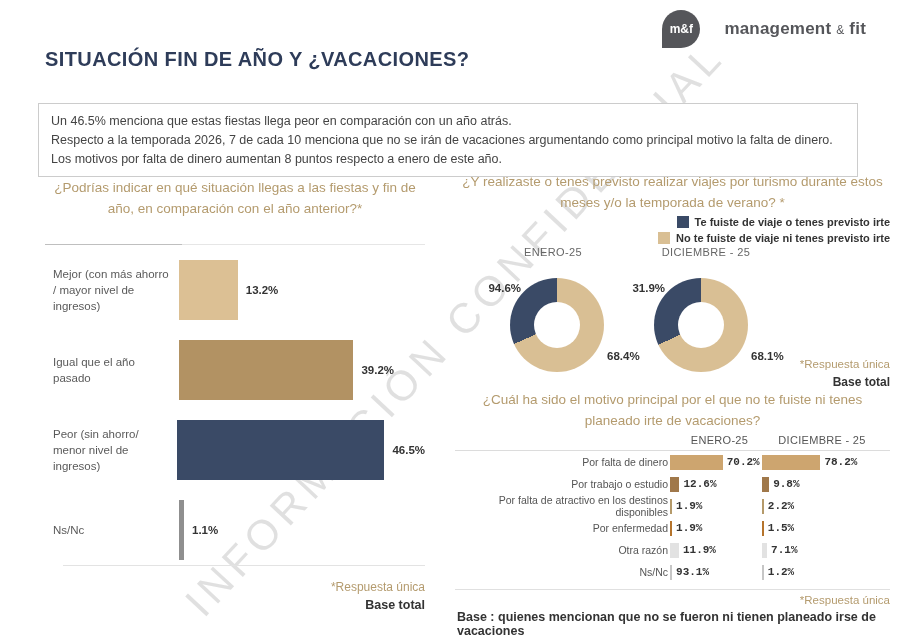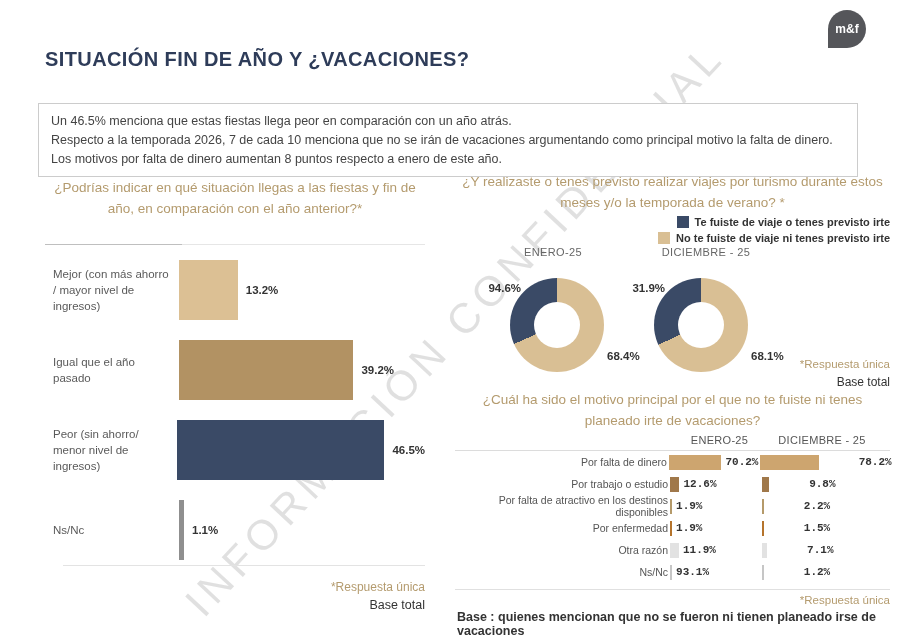--- a/index.html
+++ b/index.html
@@ -32,21 +32,21 @@
   .left-panel { position:absolute; left:45px; top:178px; width:380px; height:450px; }
   .hline-top { position:absolute; left:0; top:66px; width:380px; height:1px;
     background:linear-gradient(to right,#bfbfbf 0 36%,#e6e6e6 36% 100%); }
   .hline-bot { position:absolute; left:18px; top:387px; width:362px; height:1px; background:#e3e3e3; }
   .bar-rows { position:absolute; left:8px; top:82px; width:372px; }
   .bar-row { display:flex; align-items:center; height:60px; margin-bottom:20px; }
   .bar-cat { width:126px; font-size:11.5px; color:#5a5a5a; line-height:1.4; padding-right:4px; }
   .bar-rect { height:60px; flex:none; }
   .bar-val { margin-left:8px; font-size:11.5px; font-weight:bold; color:#333; }
   .foot-tan { position:absolute; right:0; font-size:12px; color:#b49b6e; text-align:right; }
-  .foot-dark { position:absolute; right:0; font-size:12.5px; font-weight:normal; color:#333; text-align:right; }
+  .foot-dark { position:absolute; right:0; font-size:12.5px; font-weight:bold; color:#333; text-align:right; }
 
   
   .right-panel { position:absolute; left:455px; top:172px; width:435px; height:465px; }
   .legend { position:absolute; right:0; top:44px; display:flex; flex-direction:column;
     align-items:flex-end; gap:4px; }
   .legend-item { display:flex; align-items:center; gap:6px; }
   .legend-swatch { width:12px; height:12px; flex:none; }
   .legend-label { font-size:11px; font-weight:600; color:#333; }
   .donut-month { position:absolute; font-size:11px; color:#666; letter-spacing:.4px; text-align:center; }
   .donut { position:absolute; width:94px; height:94px; border-radius:50%; }
@@ -56,36 +56,37 @@
   .q2 { position:absolute; top:218px; width:100%; }
 
   .motives { position:absolute; left:0; top:262px; width:435px; }
   .m-header { display:flex; margin-left:218px; font-size:11px; color:#555; letter-spacing:.3px; }
   .m-header span { display:block; text-align:center; }
   .m-h1 { width:93px; } .m-h2 { width:112px; }
   .m-hline { height:1px; background:#dcdcdc; margin-top:4px; }
   .m-row { display:flex; align-items:center; height:22px; }
   .m-label { width:218px; text-align:right; padding-right:2px; font-size:10.5px; color:#555; }
   .m-col { display:flex; align-items:center; } 
-  .m-col1 { width:93px; } .m-col2 { width:130px;gap:36px; }
+  .m-col1 { width:93px; } .m-col2 { width:130px; }
   .m-bar { height:15px; margin-right:4px; flex:none; }
   .m-val { font-size:11px; font-weight:bold; color:#333; white-space:nowrap;font-family:Liberation Mono, monospace; }
   .m-bline { height:1px; background:#e0e0e0; margin-top:6px; }
   .base-note { position:absolute; left:2px; top:438px; width:433px; font-size:12.5px;
     font-weight:bold; color:#333; }
 </style>
 </head>
 <body>
 
 <div id="stage">
 
   <div class="watermark">INFORMACIÓN CONFIDENCIAL</div>
 
   <div class="logo">
     <div class="logo-drop">m&amp;f</div>
+    <div class="logo-text"><span>management</span> <span class="amp">&amp;</span> <span>fit</span></div>
   </div>
 
   <div class="page-title">SITUACIÓN FIN DE AÑO Y ¿VACACIONES?</div>
 
   <div class="summary-box">
     <div>Un 46.5% menciona que estas fiestas llega peor en comparación con un año atrás.</div>
     <div>Respecto a la temporada 2026, 7 de cada 10 menciona que no se irán de vacaciones argumentando como principal motivo la falta de dinero. Los motivos por falta de dinero aumentan 8 puntos respecto a enero de este año.</div>
   </div>
 
   <div class="left-panel">

